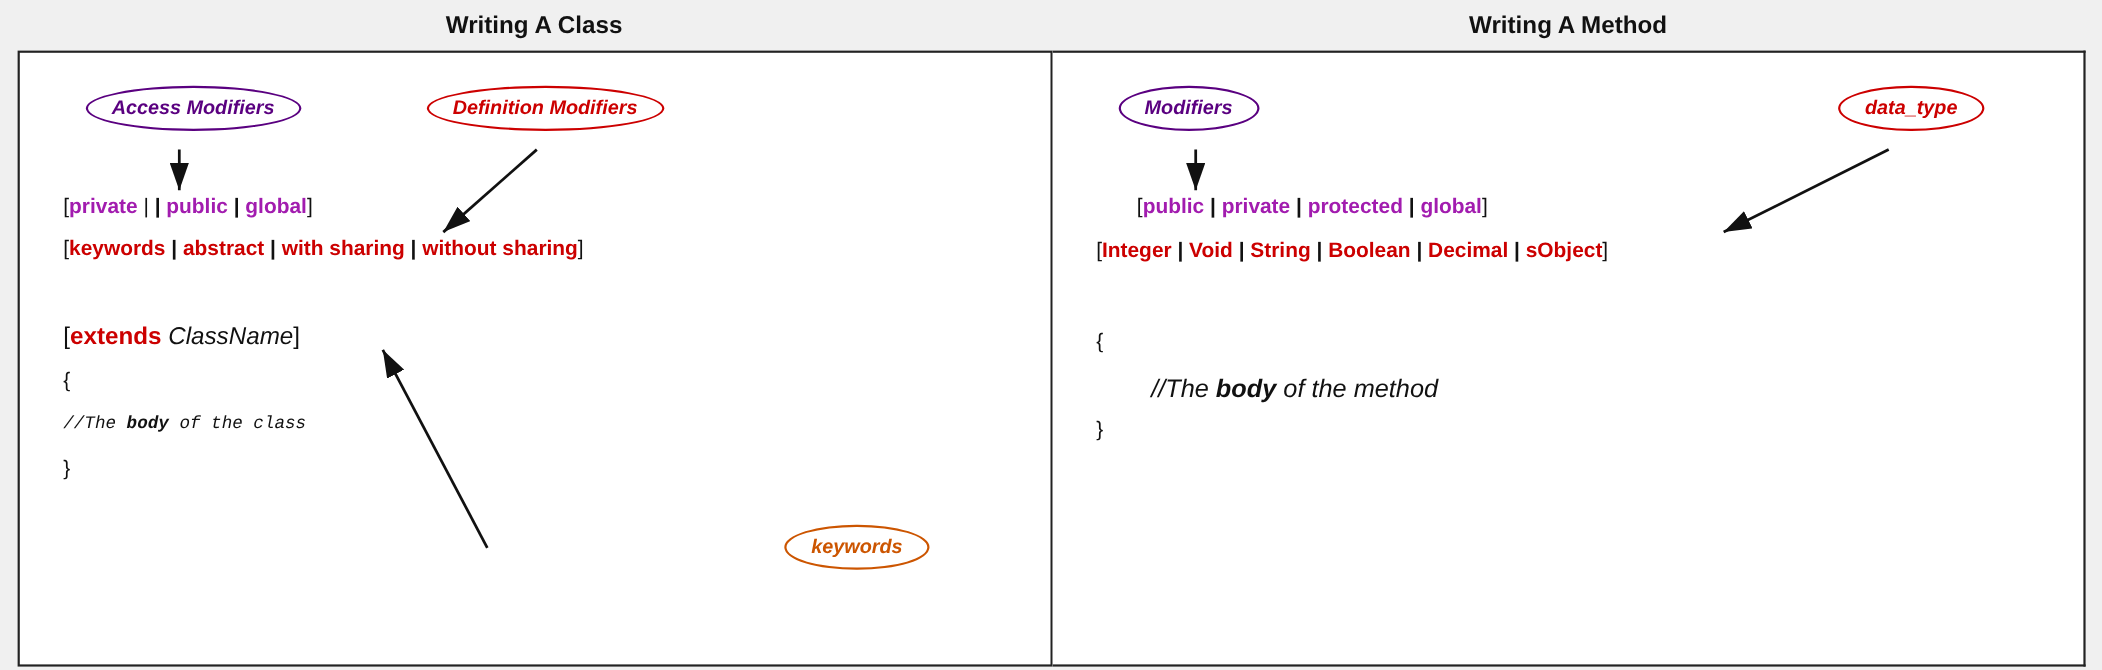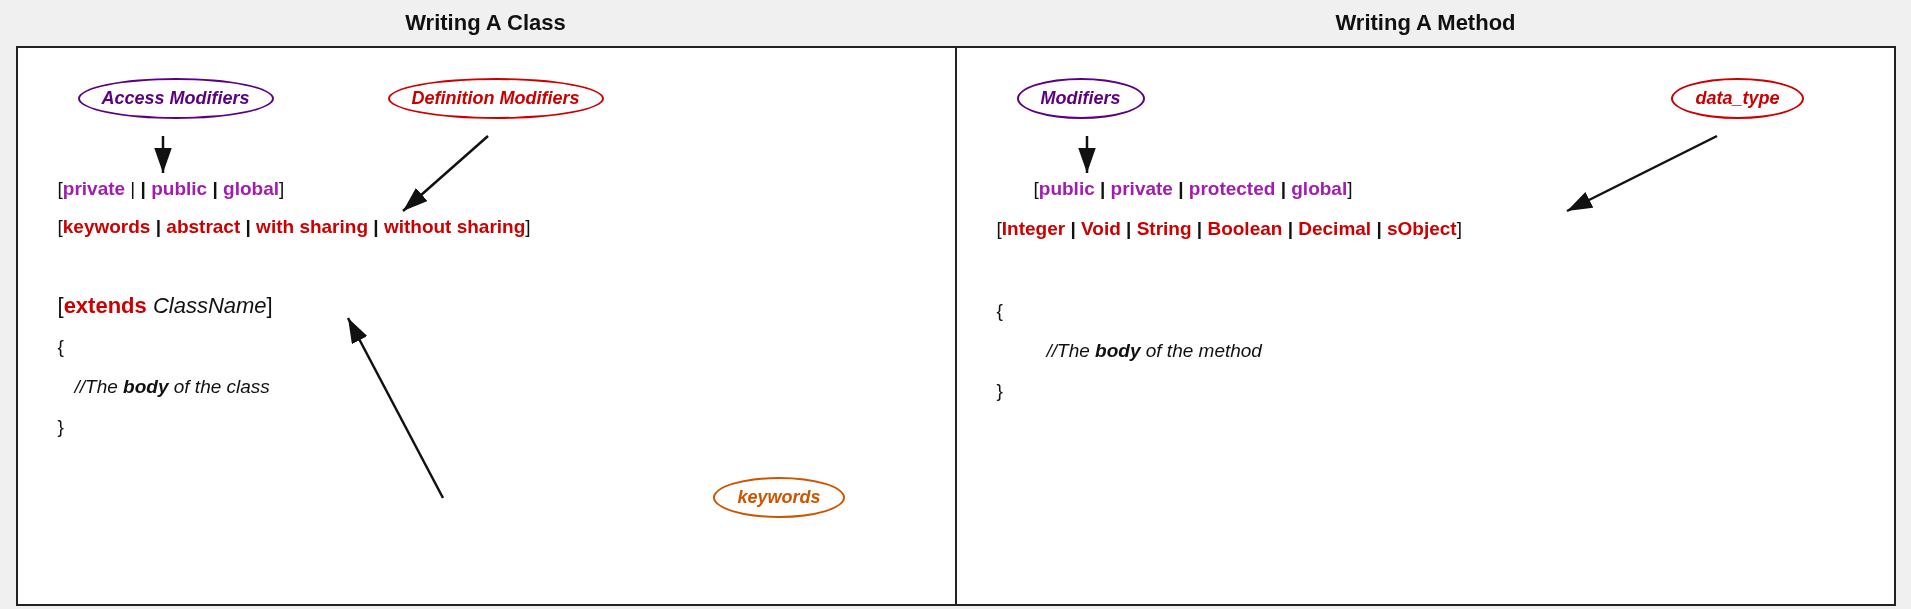--- a/index.html
+++ b/index.html
@@ -100,23 +100,24 @@
     .left-brace1 {
       position: absolute;
       top: 268px;
       left: 10px;
       font-size: 19px;
       color: #333;
     }
     .left-comment {
       position: absolute;
       top: 308px;
-      left: 27px;
-      font-size: 19px;
-      color: #333;
+      left: 10px;
+      font-size: 16px;
+      color: #333;
+      font-family: Liberation Mono, monospace;
     }
     .left-brace2 {
       position: absolute;
       top: 348px;
       left: 10px;
       font-size: 19px;
       color: #333;
     }
     .left-keywords {
       position: absolute;
@@ -159,21 +160,21 @@
       position: absolute;
       top: 232px;
       left: 10px;
       font-size: 19px;
       color: #333;
     }
     .right-comment {
       position: absolute;
       top: 272px;
       left: 60px;
-      font-size: 19px;
+      font-size: 23px;
       color: #333;
     }
     .right-brace2 {
       position: absolute;
       top: 312px;
       left: 10px;
       font-size: 19px;
       color: #333;
     }
 

